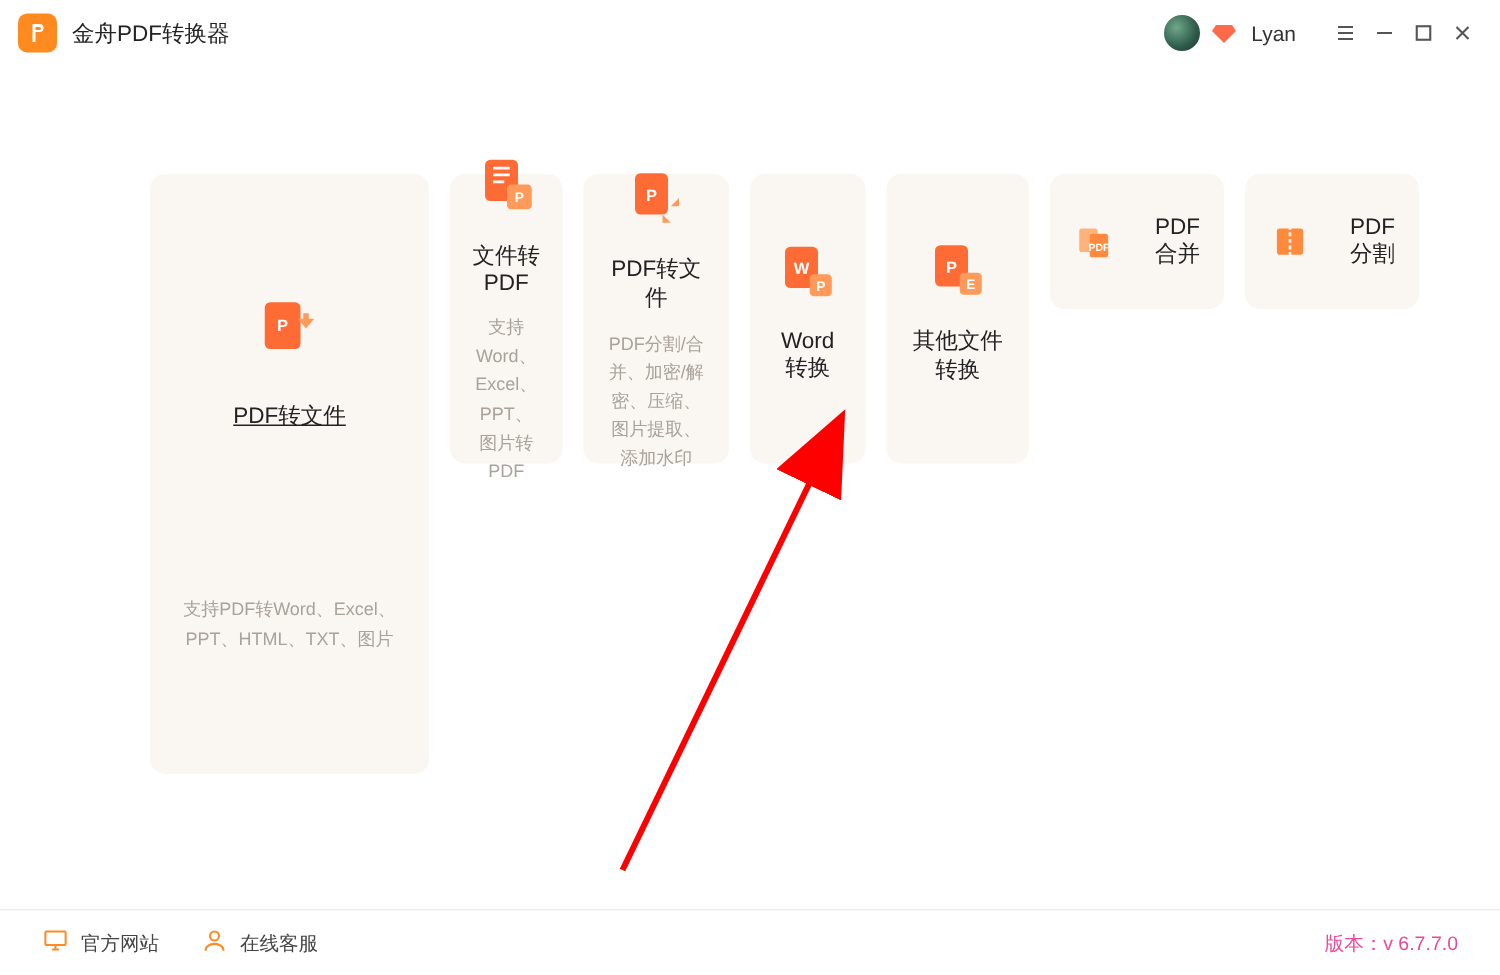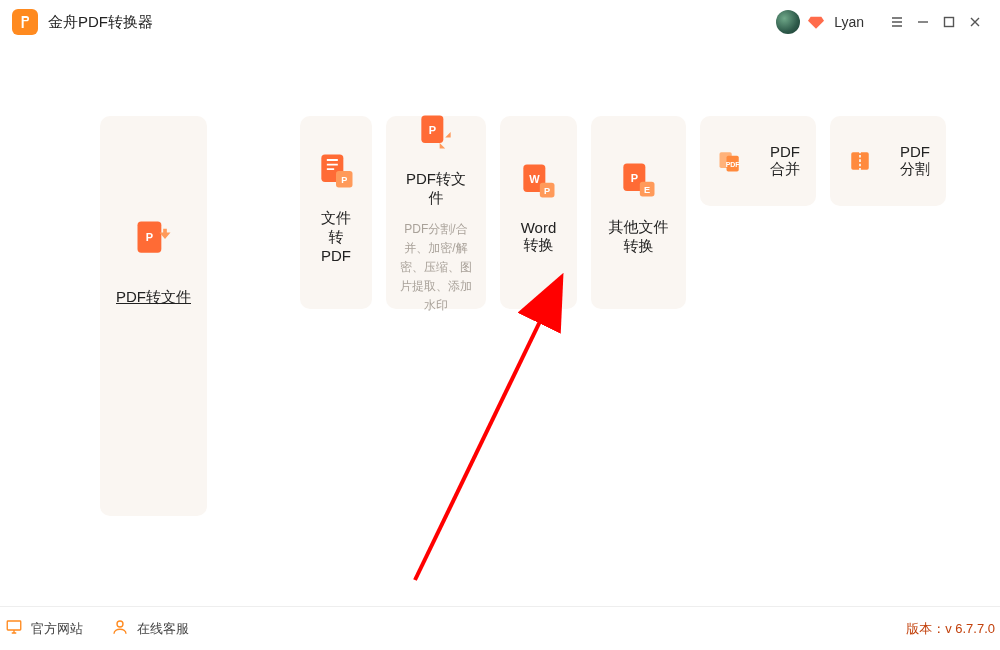--- a/index.html
+++ b/index.html
@@ -58,26 +58,26 @@
 .card-big .card-title { margin-bottom: 110px; text-decoration: underline; }
 .card-mid .card-title { margin-bottom: 12px; }
 .card-desc { font-size: 12px; color: #a9a29a; line-height: 1.6; }
 
 .ic { width: 44px; height: 44px; }
 .ic-sm { width: 28px; height: 28px; }
 
 .footer {
   position: absolute; bottom: 0; left: 0; right: 0; height: 44px;
   border-top: 1px solid #eee; display: flex; align-items: center;
-  padding: 0 5px; font-size: 13px; color: #444;
+  padding: 0 28px; font-size: 13px; color: #444;
 }
 .footer-link { display: flex; align-items: center; gap: 8px; margin-right: 28px; cursor: pointer; }
 .footer-link svg { width: 18px; height: 18px; stroke: #ff8a1f; }
 .footer-spacer { flex: 1; }
-.version { color: #c2410c; }
+.version { color: #ec4899; }
 
 .arrow-overlay {
   position: absolute; left: 0; top: 0; width: 1000px; height: 650px;
   pointer-events: none;
 }
 </style>
 </head>
 <body>
 
 <div class="titlebar">
@@ -122,34 +122,36 @@
   <div class="col col-big">
     <div class="card card-big">
       <div class="card-icon">
         <svg class="ic" viewBox="0 0 48 48">
           <rect x="6" y="6" width="26" height="34" rx="4" fill="#ff6b35"></rect>
           <text x="19" y="27" text-anchor="middle" fill="#fff" font-size="12" font-weight="700">P</text>
           <path d="M34 14h4v4h4l-6 7-6-7h4z" fill="#ff9a5a"></path>
         </svg>
       </div>
       <div class="card-title">PDF转文件</div>
+      <div class="card-desc">支持PDF转Word、Excel、PPT、HTML、TXT、图片</div>
     </div>
   </div>
 
   <div class="col col-mid">
     <div class="card card-mid">
       <div class="card-icon">
         <svg class="ic" viewBox="0 0 48 48">
           <rect x="8" y="6" width="24" height="30" rx="4" fill="#ff6b35"></rect>
           <path d="M14 12h12M14 17h12M14 22h8" stroke="#fff" stroke-width="2"></path>
           <rect x="24" y="24" width="18" height="18" rx="3" fill="#ff9a5a"></rect>
           <text x="33" y="37" text-anchor="middle" fill="#fff" font-size="10" font-weight="700">P</text>
         </svg>
       </div>
       <div class="card-title">文件转PDF</div>
+      <div class="card-desc">支持Word、Excel、PPT、图片转PDF</div>
     </div>
     <div class="card card-mid">
       <div class="card-icon">
         <svg class="ic" viewBox="0 0 48 48">
           <rect x="8" y="6" width="24" height="30" rx="4" fill="#ff6b35"></rect>
           <text x="20" y="26" text-anchor="middle" fill="#fff" font-size="12" font-weight="700">P</text>
           <path d="M34 30l6-6v6h-6zM28 36l6 6h-6v-6z" fill="#ff9a5a"></path>
         </svg>
       </div>
       <div class="card-title">PDF转文件</div>

